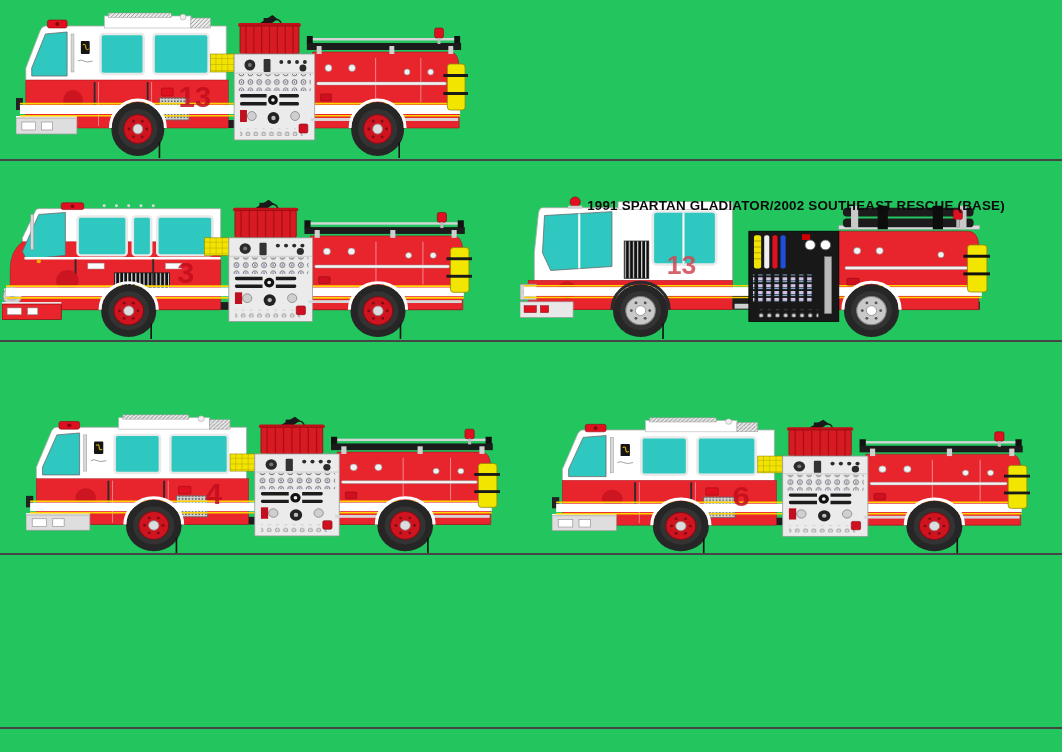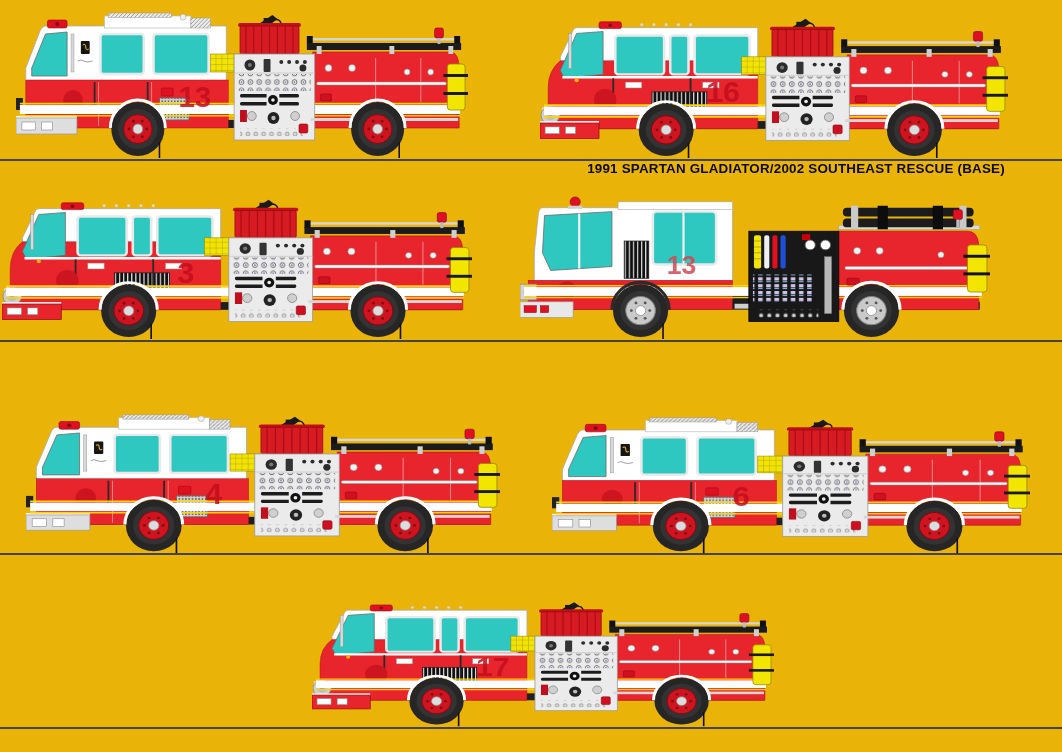--- a/index.html
+++ b/index.html
@@ -1,23 +1,23 @@
 <!DOCTYPE html>
 <html><head>
 <meta charset="utf-8">
 <style>
   html,body{margin:0;padding:0;background:#fff;}
-  .canvas{position:relative;width:1062px;height:752px;background:#eab308;overflow:hidden;
+  .canvas{position:relative;width:1062px;height:752px;background:#22c55e;overflow:hidden;
           font-family:"Liberation Sans",sans-serif;}
   .defs{position:absolute;width:0;height:0;overflow:hidden;}
   .truck{position:absolute;margin:0;}
   .truck svg{width:100%;height:100%;display:block;}
   .ground{position:absolute;left:0;right:0;height:2px;background:#454545;}
   .caption{position:absolute;font-weight:bold;font-size:13.4px;color:#0a0a0a;
-           text-align:center;white-space:nowrap;letter-spacing:0.2px;}
+           text-align:center;white-space:nowrap;letter-spacing:0.2px;margin-top:37px;}
   text.unit{font-family:"Liberation Sans",sans-serif;font-weight:bold;text-anchor:middle;opacity:.85;}
 </style>
 </head>
 <body>
 
 <div class="canvas">
 
   <svg class="defs" aria-hidden="true">
     <defs>
       <pattern id="patGrid" patternUnits="userSpaceOnUse" width="6" height="6">
@@ -298,26 +298,20 @@
   <div class="ground" style="top:553px"></div>
   <div class="ground" style="top:726.5px"></div>
 
   <figure class="truck" style="left:16px;top:10px;width:452px;height:150px">
     <svg viewBox="0 0 460 150" preserveAspectRatio="none">
       <use href="#sym-crest"></use>
       <text class="unit" x="182" y="97" font-size="30" fill="#c30e1d">13</text>
     </svg>
   </figure>
 
-  <figure class="truck" style="left:540px;top:14px;width:468px;height:146px">
-    <svg viewBox="0 0 460 150" preserveAspectRatio="none">
-      <use href="#sym-spartan"></use>
-      <text class="unit" x="180" y="90" font-size="30" fill="#c30e1d">16</text>
-    </svg>
-  </figure>
 
   <figure class="truck" style="left:2px;top:195px;width:470px;height:146px">
     <svg viewBox="0 0 460 150" preserveAspectRatio="none">
       <use href="#sym-spartan"></use>
       <text class="unit" x="180" y="90" font-size="30" fill="#c30e1d">3</text>
     </svg>
   </figure>
 
   <figure class="truck" style="left:520px;top:194px;width:470px;height:147px">
     <svg viewBox="0 0 460 150" preserveAspectRatio="none">
@@ -333,22 +327,16 @@
     </svg>
   </figure>
 
   <figure class="truck" style="left:552px;top:415px;width:478px;height:140px">
     <svg viewBox="0 0 460 150" preserveAspectRatio="none">
       <use href="#sym-crest"></use>
       <text class="unit" x="182" y="97" font-size="30" fill="#c30e1d">6</text>
     </svg>
   </figure>
 
-  <figure class="truck" style="left:312px;top:598px;width:462px;height:130px">
-    <svg viewBox="0 0 460 150" preserveAspectRatio="none">
-      <use href="#sym-spartan"></use>
-      <text class="unit" x="180" y="90" font-size="30" fill="#c30e1d">17</text>
-    </svg>
-  </figure>
 
   <div class="caption" style="left:580px;top:161px;width:432px">1991 SPARTAN GLADIATOR/2002 SOUTHEAST RESCUE (BASE)</div>
 
 </div>
 
 </body></html>

